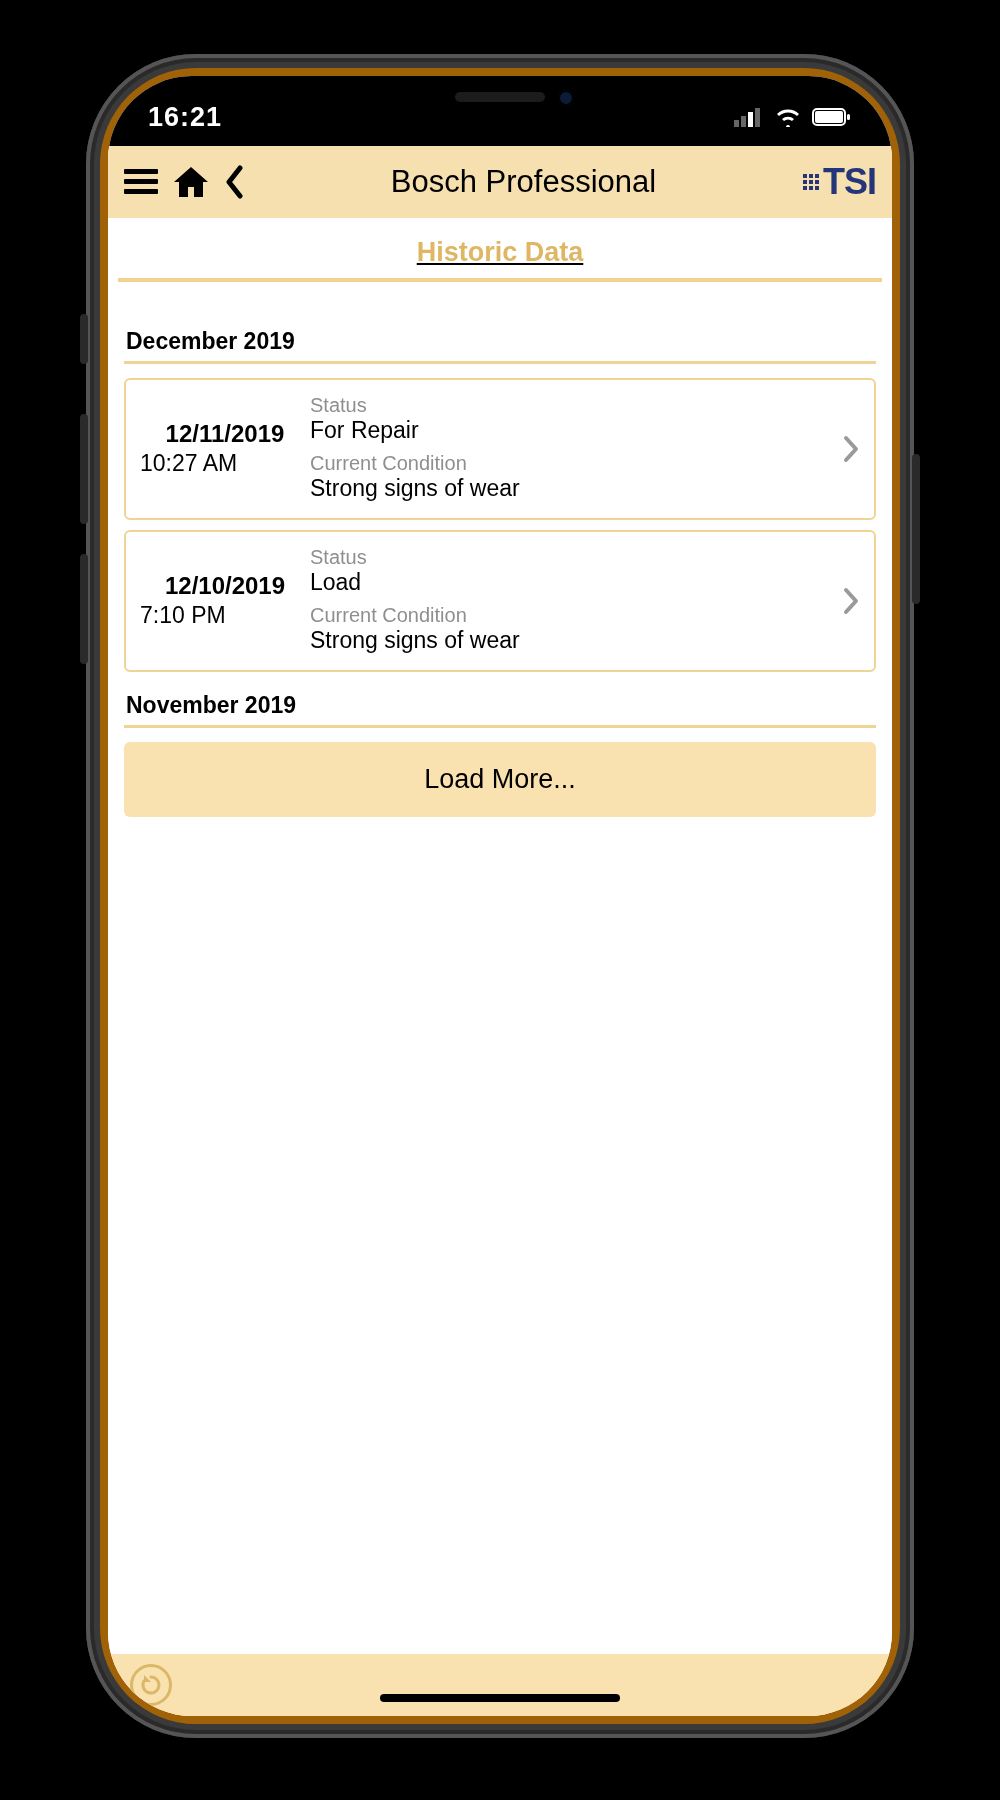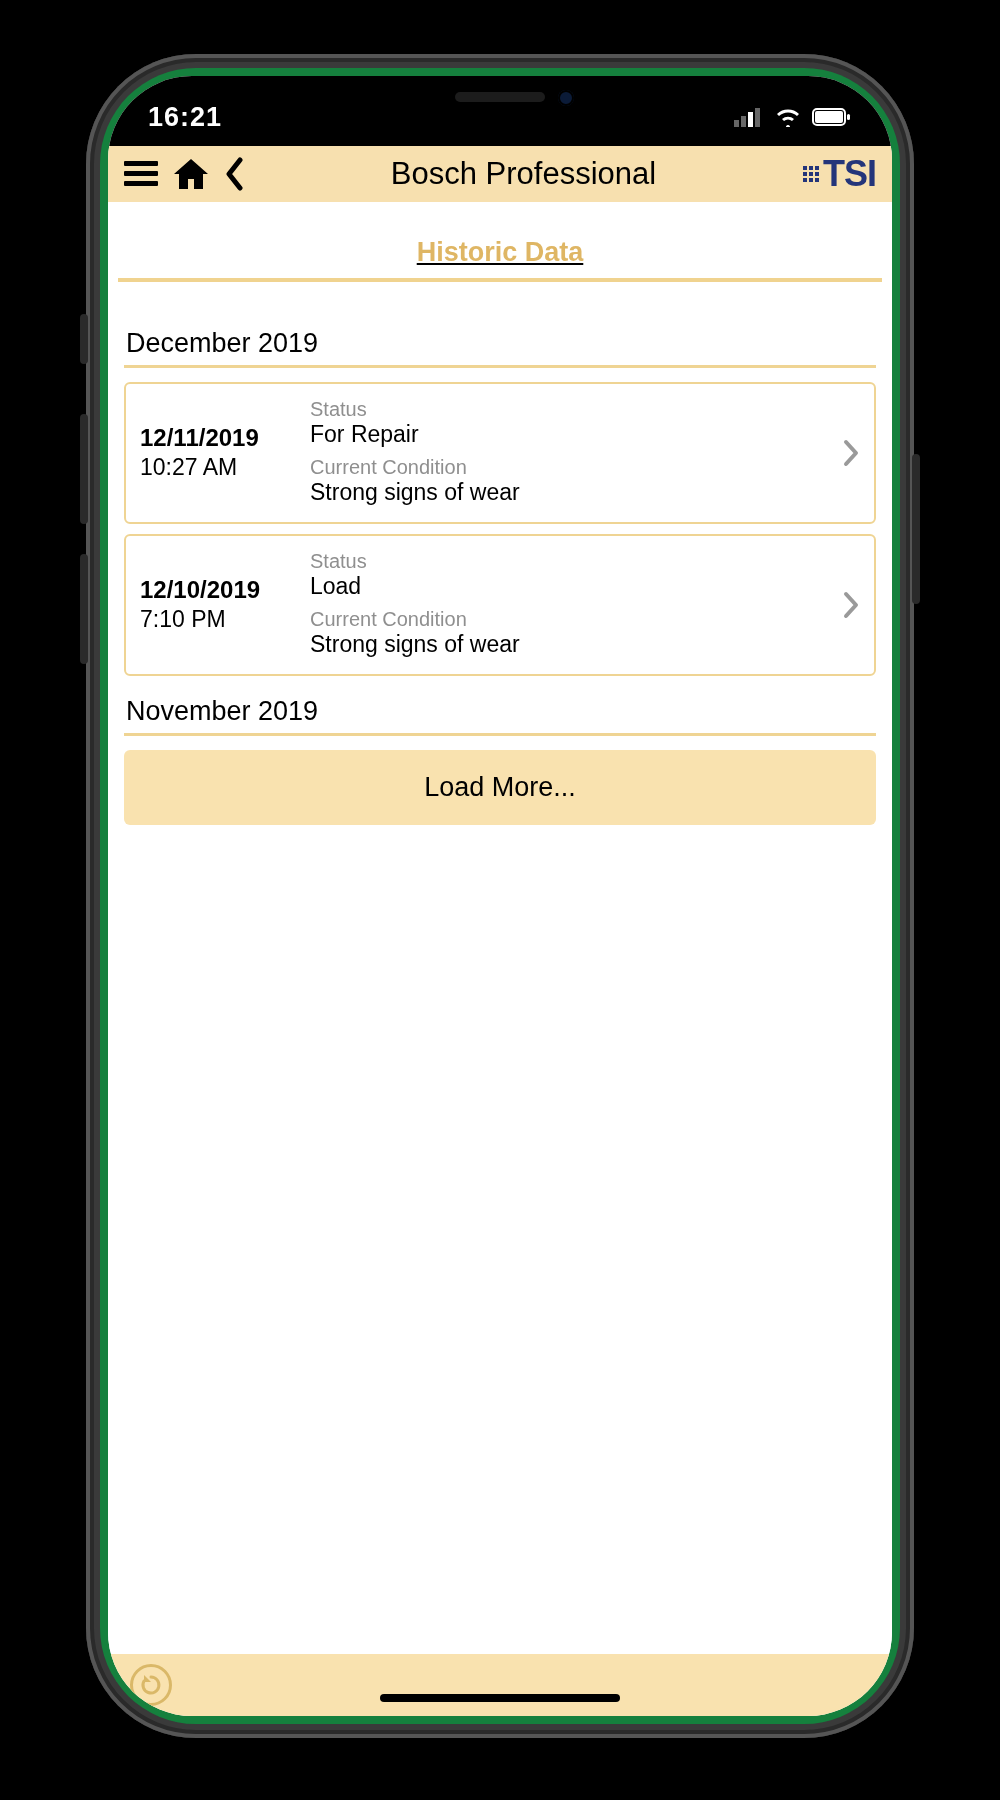--- a/index.html
+++ b/index.html
@@ -17,21 +17,21 @@
   top: 54px;
   width: 828px;
   height: 1684px;
   background: #3a3a3a;
   border-radius: 110px;
   box-shadow: inset 0 0 0 4px #555, inset 0 0 0 8px #2a2a2a;
 }
 .phone-inner {
   position: absolute;
   left: 14px; top: 14px; right: 14px; bottom: 14px;
-  background: #15803d;
+  background: #a16207;
   border-radius: 96px;
   overflow: hidden;
 }
 .side-btn {
   position: absolute;
   background: #2a2a2a;
   border-radius: 4px;
 }
 .sb-left1 { left: -6px; top: 260px; width: 8px; height: 50px; }
 .sb-left2 { left: -6px; top: 360px; width: 8px; height: 110px; }
@@ -65,21 +65,21 @@
 .status-bar {
   position: absolute; top: 0; left: 0; right: 0; height: 70px;
   background: #000; color: #fff;
   display: flex; align-items: center; justify-content: space-between;
   padding: 12px 40px 0 40px;
   z-index: 40;
 }
 .status-time { font-size: 27px; font-weight: 600; letter-spacing: 1px; }
 .status-icons { display: flex; align-items: center; gap: 10px; }
 .app-header {
-  position: absolute; top: 70px; left: 0; right: 0; height: 56px;
+  position: absolute; top: 70px; left: 0; right: 0; height: 72px;
   background: #f7e0af;
   display: flex; align-items: center;
   padding: 0 16px;
 }
 .app-header .left { display: flex; align-items: center; gap: 14px; }
 .app-header .title { flex: 1; text-align: center; font-size: 31px; font-weight: 400; color: #000; }
 .app-header .logo { font-size: 36px; font-weight: 700; color: #24357a; letter-spacing: -1px; display:flex; align-items:center;}
 .logo-dots { display:inline-grid; grid-template-columns:repeat(3,4px); grid-template-rows:repeat(3,4px); gap:2px; margin-right:4px;}
 .logo-dots span{background:#24357a;}
 .sub-header {
@@ -90,32 +90,32 @@
   text-decoration: underline;
 }
 .sub-header-title { color: #dfb664; font-size: 27px; font-weight: 600; }
 .sub-header-line { height: 4px; background: #f0d38f; margin: 10px 10px 0 10px; }
 .content {
   position: absolute; top: 216px; left: 0; right: 0; bottom: 62px;
   background: #fff;
   overflow-y: auto;
   padding: 36px 16px 0 16px;
 }
-.month-title { font-size: 27px; font-weight: 400; color: #000; padding: 0 2px 6px 2px; }
+.month-title { font-size: 23px; font-weight: 700; color: #000; padding: 0 2px 6px 2px; }
 .month-line { height: 3px; background: #efd493; margin-bottom: 14px; }
 .entry {
   border: 2px solid #efd493;
   border-radius: 6px;
   padding: 14px 14px 16px 14px;
   margin-bottom: 10px;
   display: flex; align-items: center;
   position: relative;
 }
 .entry .date-col { width: 170px; }
-.entry .date { font-size: 24px; font-weight: 700; color: #000; }
+.entry .date { font-size: 24px; font-weight: 700; color: #000; text-align: center; }
 .entry .time { font-size: 23px; color: #000; margin-top: 2px; }
 .entry .info-col { flex: 1; }
 .entry .label { font-size: 20px; color: #8f8f8f; }
 .entry .value { font-size: 23px; color: #000; margin-bottom: 8px; }
 .entry .value:last-child{ margin-bottom:0;}
 .entry .chev { position: absolute; right: 14px; top: 50%; transform: translateY(-50%); color: #9a9a9a; }
 .load-more {
   background: #f9e2af;
   border-radius: 6px;
   text-align: center;

